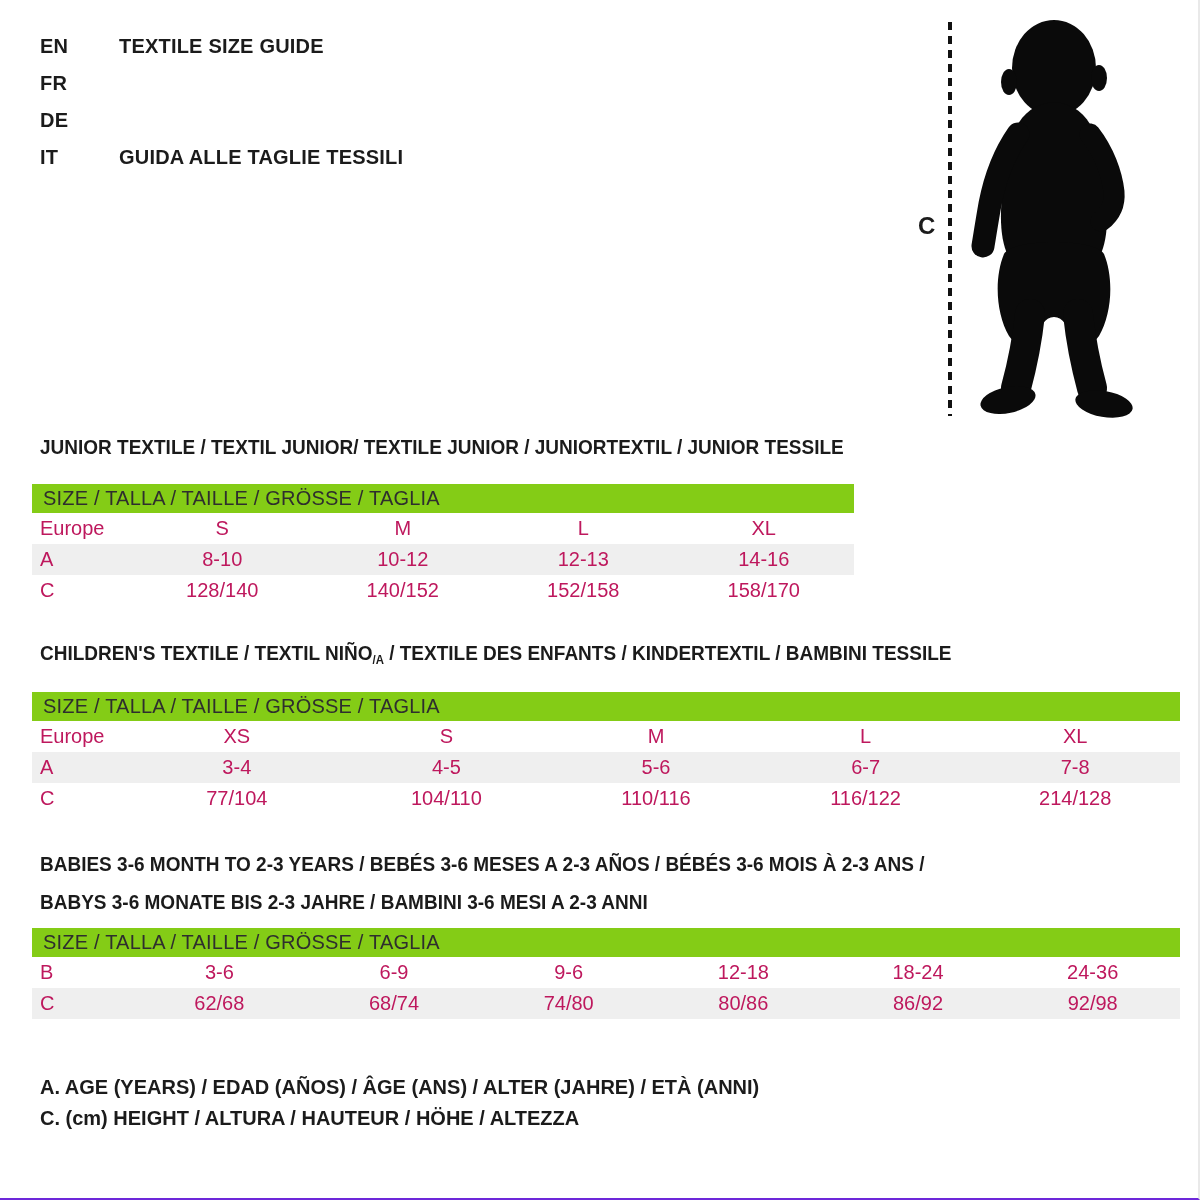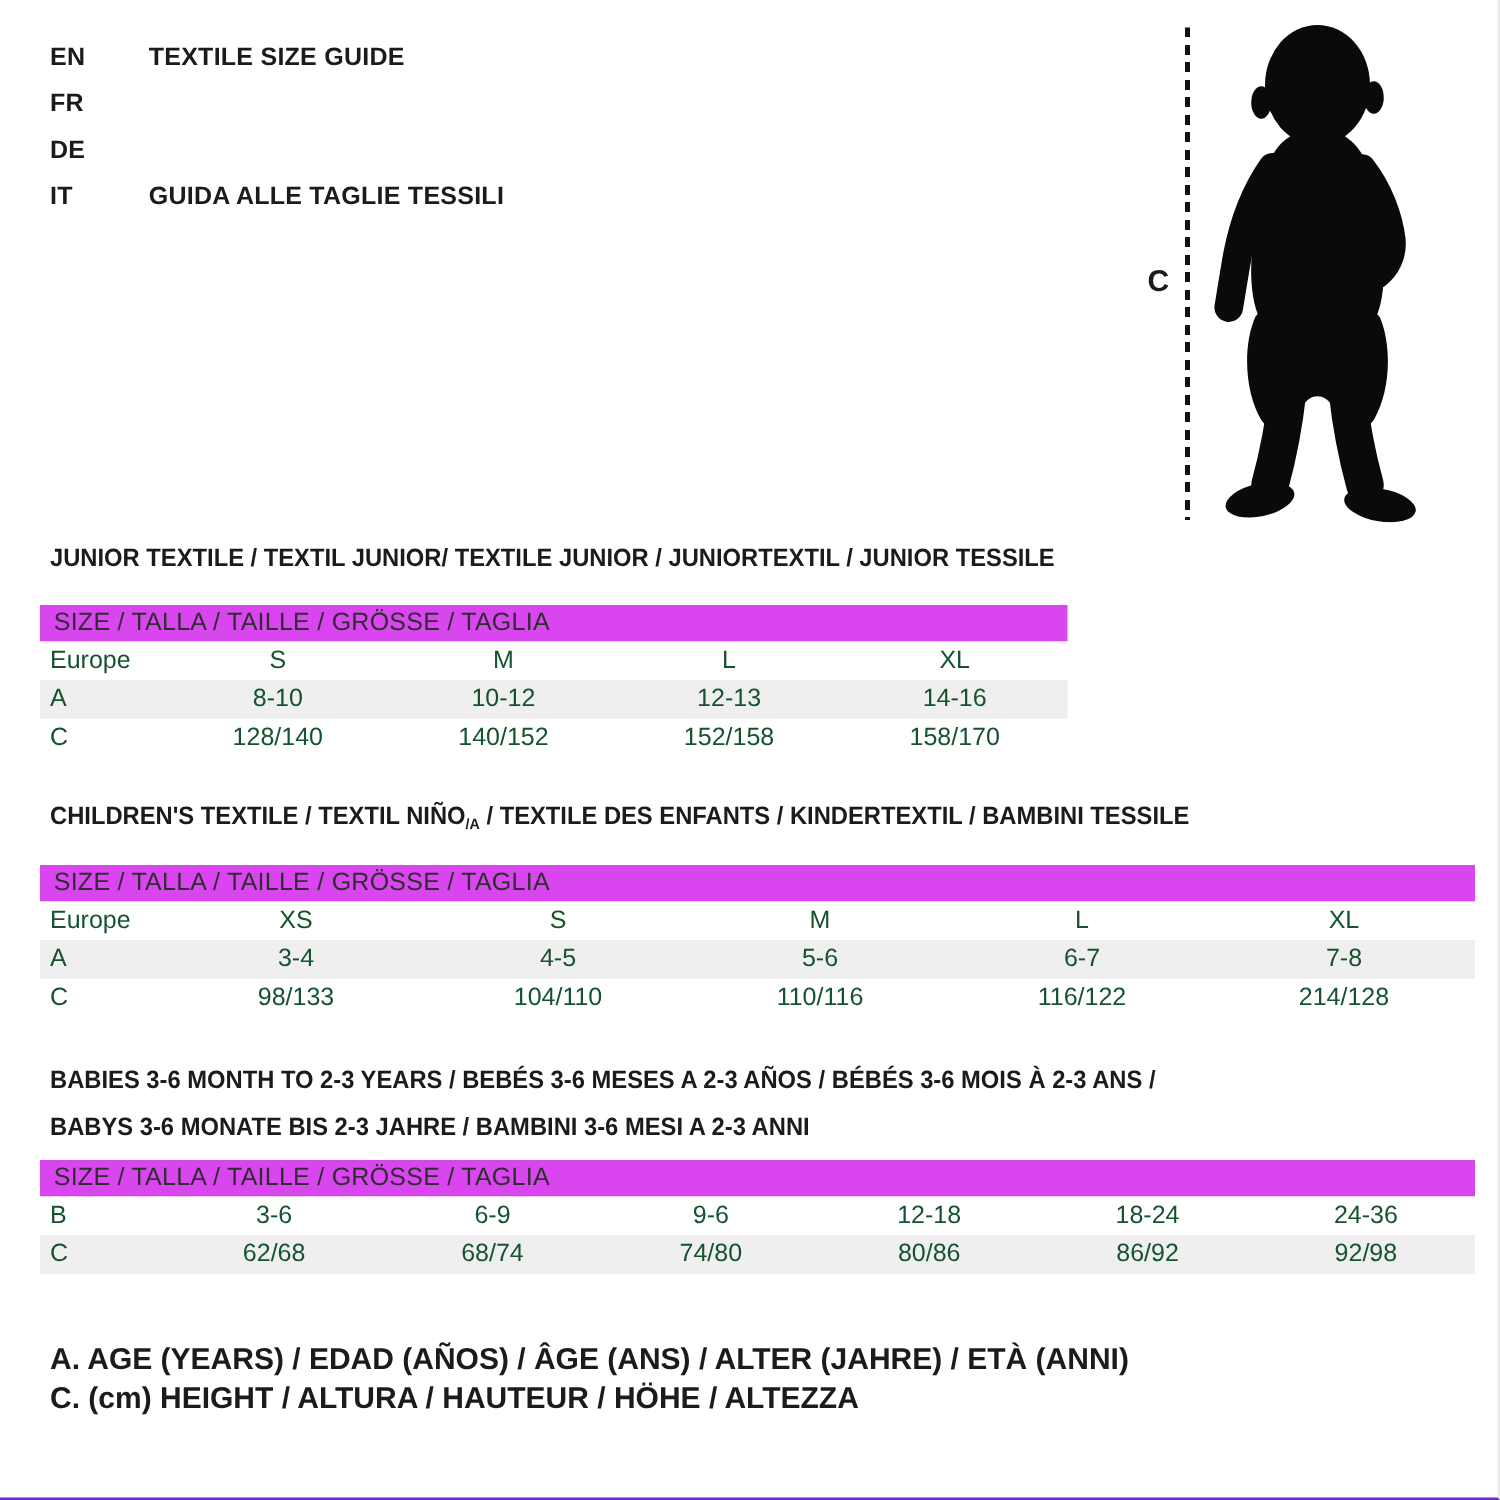--- a/index.html
+++ b/index.html
@@ -28,29 +28,29 @@
   .h1{top:436px;}
   .h2{top:642px;}
   .h3{top:845px;line-height:38px;}
   .subsc{font-size:12px;vertical-align:-4px;font-weight:bold;}
   
   .size-table{position:absolute;left:32px;}
   .t1{top:484px;width:822px;}
   .t2{top:692px;width:1148px;}
   .t3{top:928px;width:1148px;}
   .hdr{
-    height:29px;background:#d946ef;display:flex;align-items:center;
+    height:29px;background:#84cc16;display:flex;align-items:center;
     padding-left:11px;font-size:20px;color:#2e2e2e;letter-spacing:.2px;
   }
-  .trow{height:31px;display:flex;align-items:center;font-size:20px;color:#14532d;}
+  .trow{height:31px;display:flex;align-items:center;font-size:20px;color:#be185d;}
   .trow .lbl{width:100px;flex:none;padding-left:8px;box-sizing:border-box;}
   .trow .val{flex:1;text-align:center;}
   .gray{background:#efefef;}
   
-  .legend{position:absolute;left:40px;top:1072px;font-weight:bold;font-size:24px;line-height:31px;}
+  .legend{position:absolute;left:40px;top:1072px;font-weight:bold;font-size:20px;line-height:31px;}
   .legend div{white-space:nowrap;}
 </style>
 </head>
 <body>
 
 <div class="page">
 
   <div class="langs">
     <div class="lang-row">
       <span class="lang-code">EN</span>
@@ -126,21 +126,21 @@
     <div class="trow gray">
       <span class="lbl">A</span>
       <span class="val">3-4</span>
       <span class="val">4-5</span>
       <span class="val">5-6</span>
       <span class="val">6-7</span>
       <span class="val">7-8</span>
     </div>
     <div class="trow">
       <span class="lbl">C</span>
-      <span class="val">98/133</span>
+      <span class="val">77/104</span>
       <span class="val">104/110</span>
       <span class="val">110/116</span>
       <span class="val">116/122</span>
       <span class="val">214/128</span>
     </div>
   </div>
 
   <div class="sec-h h3">
     <div>BABIES 3-6 MONTH TO 2-3 YEARS / BEBÉS 3-6 MESES A 2-3 AÑOS / BÉBÉS 3-6 MOIS À 2-3 ANS /</div>
     <div>BABYS 3-6 MONATE BIS 2-3 JAHRE / BAMBINI 3-6 MESI A 2-3 ANNI</div>

